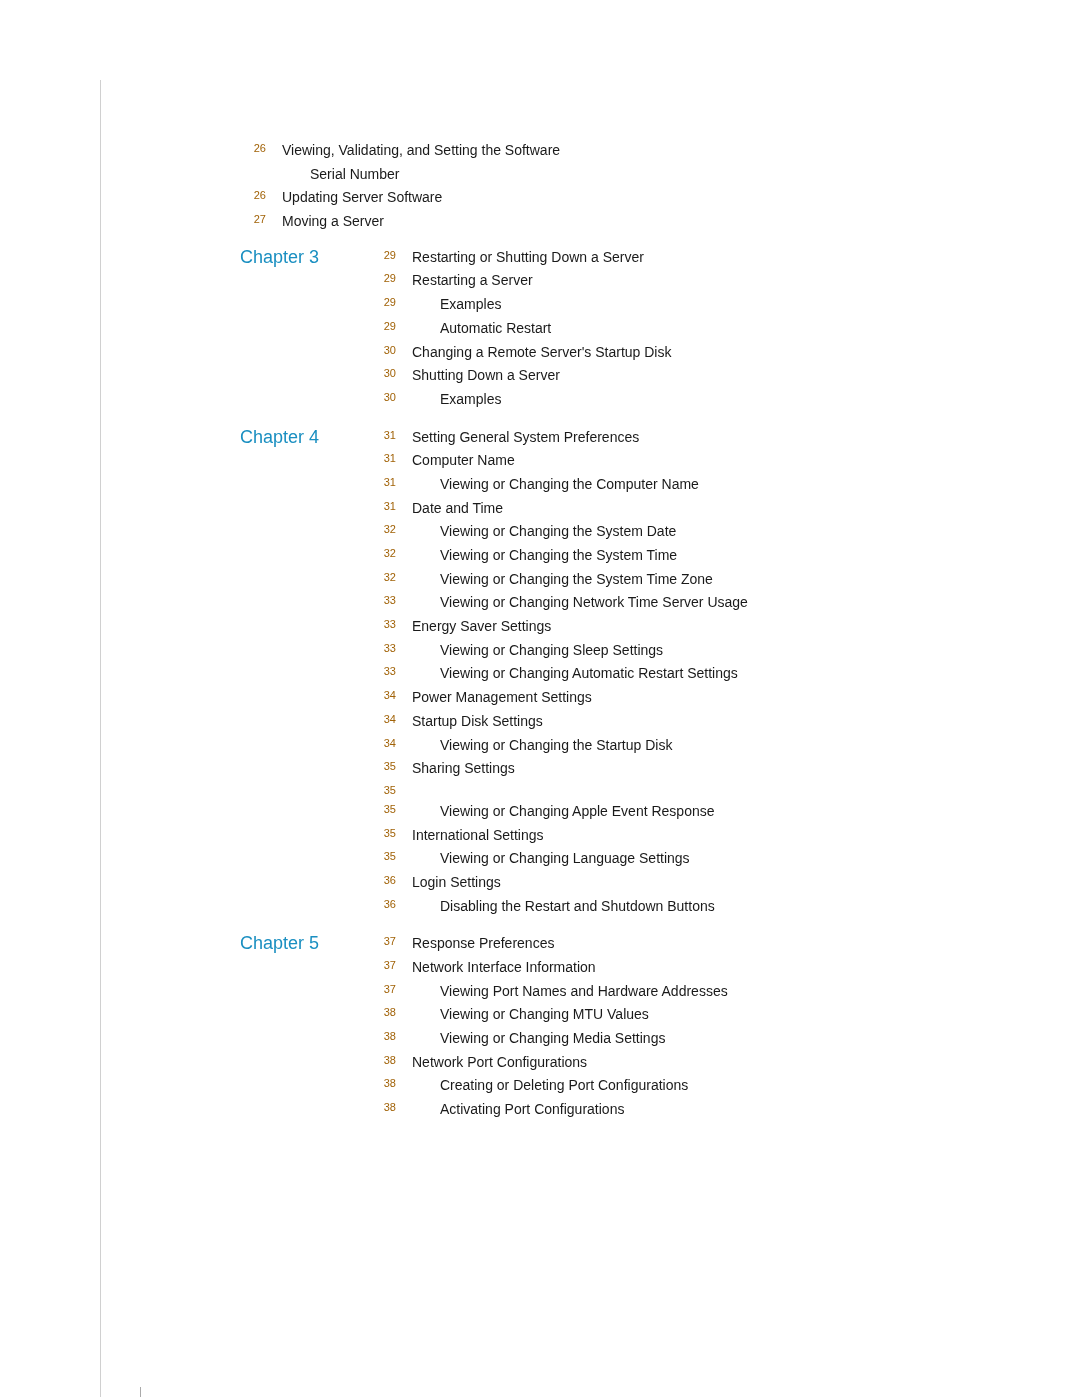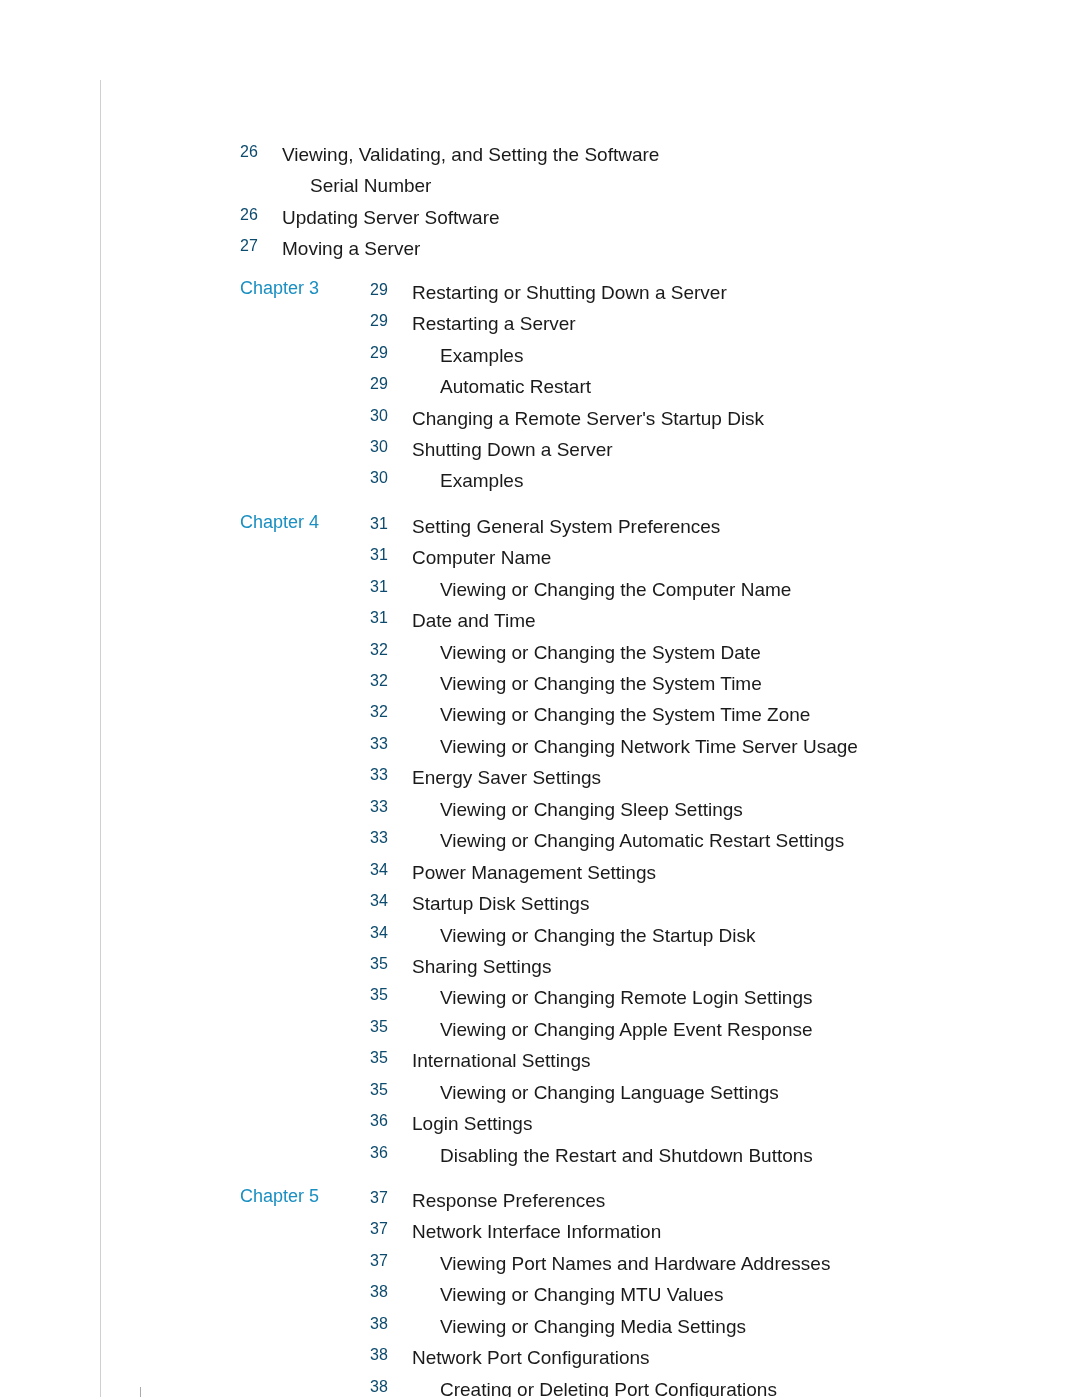--- a/index.html
+++ b/index.html
@@ -34,29 +34,29 @@
     
     .toc-entry {
       display: flex;
       flex-direction: row;
       margin-bottom: 2px;
       line-height: 1.55;
     }
 
     .page-num {
       min-width: 42px;
-      text-align: left;
+      text-align: right;
       padding-right: 16px;
-      font-size: 16px;
-      color: #0c4a6e;
+      font-size: 11px;
+      color: #a16207;
       flex-shrink: 0;
     }
 
     .entry-text {
-      font-size: 19px;
+      font-size: 14px;
       color: #1a1a1a;
     }
 
     .entry-text.bold {
       font-weight: normal;
     }
 
     .entry-text.indented {
       padding-left: 28px;
     }
@@ -246,21 +246,20 @@
         <div class="toc-entry">
           <span class="page-num">34</span>
           <span class="entry-text indented">Viewing or Changing the Startup Disk</span>
         </div>
         <div class="toc-entry">
           <span class="page-num">35</span>
           <span class="entry-text">Sharing Settings</span>
         </div>
         <div class="toc-entry">
           <span class="page-num">35</span>
-          <span class="entry-text indented">Viewing or Changing Remote Login Settings</span>
         </div>
         <div class="toc-entry">
           <span class="page-num">35</span>
           <span class="entry-text indented">Viewing or Changing Apple Event Response</span>
         </div>
         <div class="toc-entry">
           <span class="page-num">35</span>
           <span class="entry-text">International Settings</span>
         </div>
         <div class="toc-entry">

